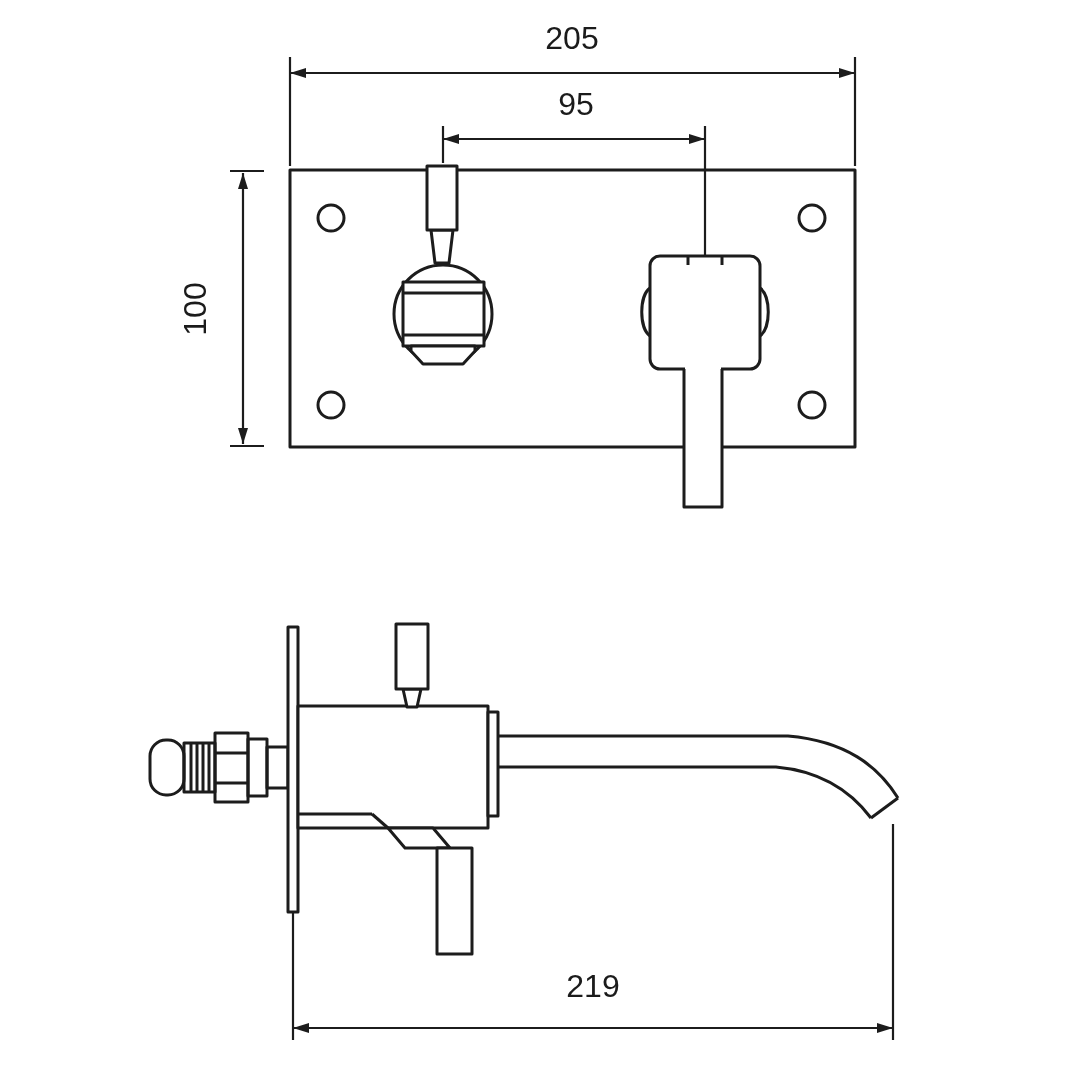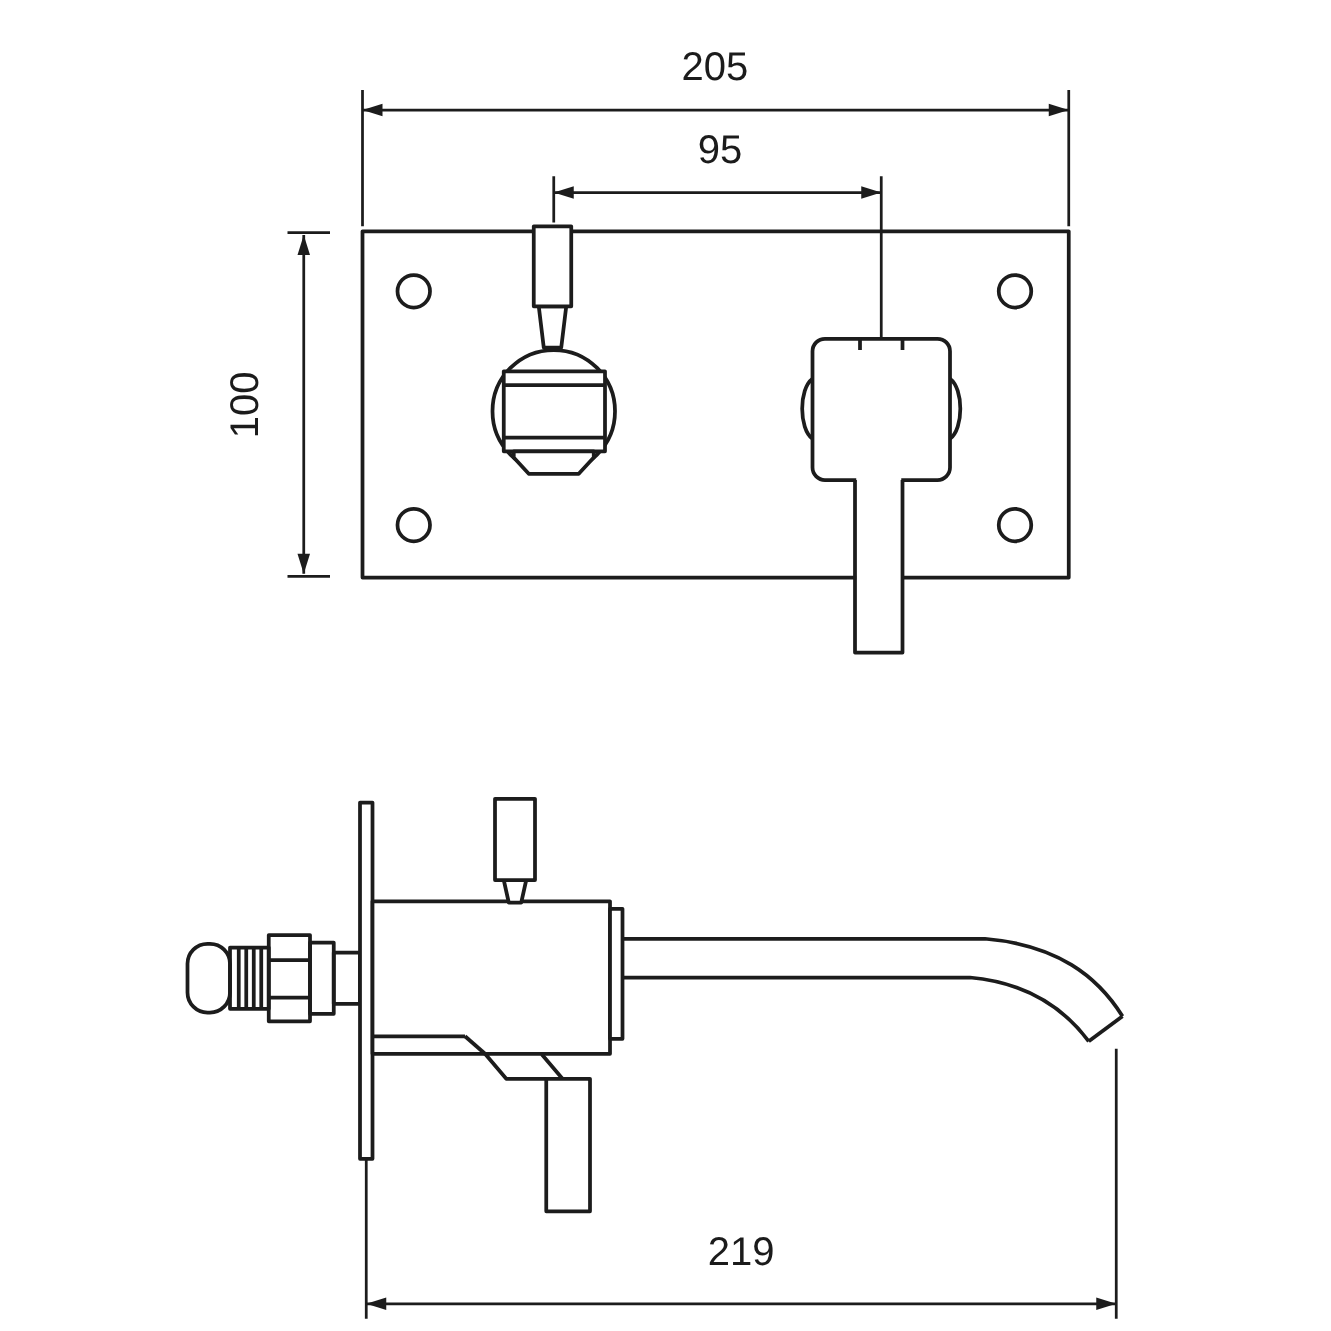--- a/index.html
+++ b/index.html
@@ -1,21 +1,21 @@
 <!DOCTYPE html>
 <html><head>
 <meta charset="utf-8">
 <style>
   html, body {
     margin: 0; padding: 0;
     width: 1065px; height: 1065px;
     background: #ffffff;
     overflow: hidden;
   }
-  .drawing-wrap { width: 1065px; height: 891px; margin-top: 15px; }
+  .drawing-wrap { width: 1065px; height: 891px; }
   svg.drawing { display: block; width: 1065px; height: 1065px; }
   .obj  { fill: none;    stroke: #1c1c1c; stroke-width: 3;   stroke-linejoin: round; }
   .objw { fill: #ffffff; stroke: #1c1c1c; stroke-width: 3;   stroke-linejoin: round; }
   .erase{ fill: #ffffff; stroke: none; }
   .dim  { fill: none;    stroke: #1c1c1c; stroke-width: 2.2; }
   .dimtext {
     font-family: "Liberation Sans", "DejaVu Sans", sans-serif;
     font-size: 32px;
     fill: #1b1b1b;
   }

